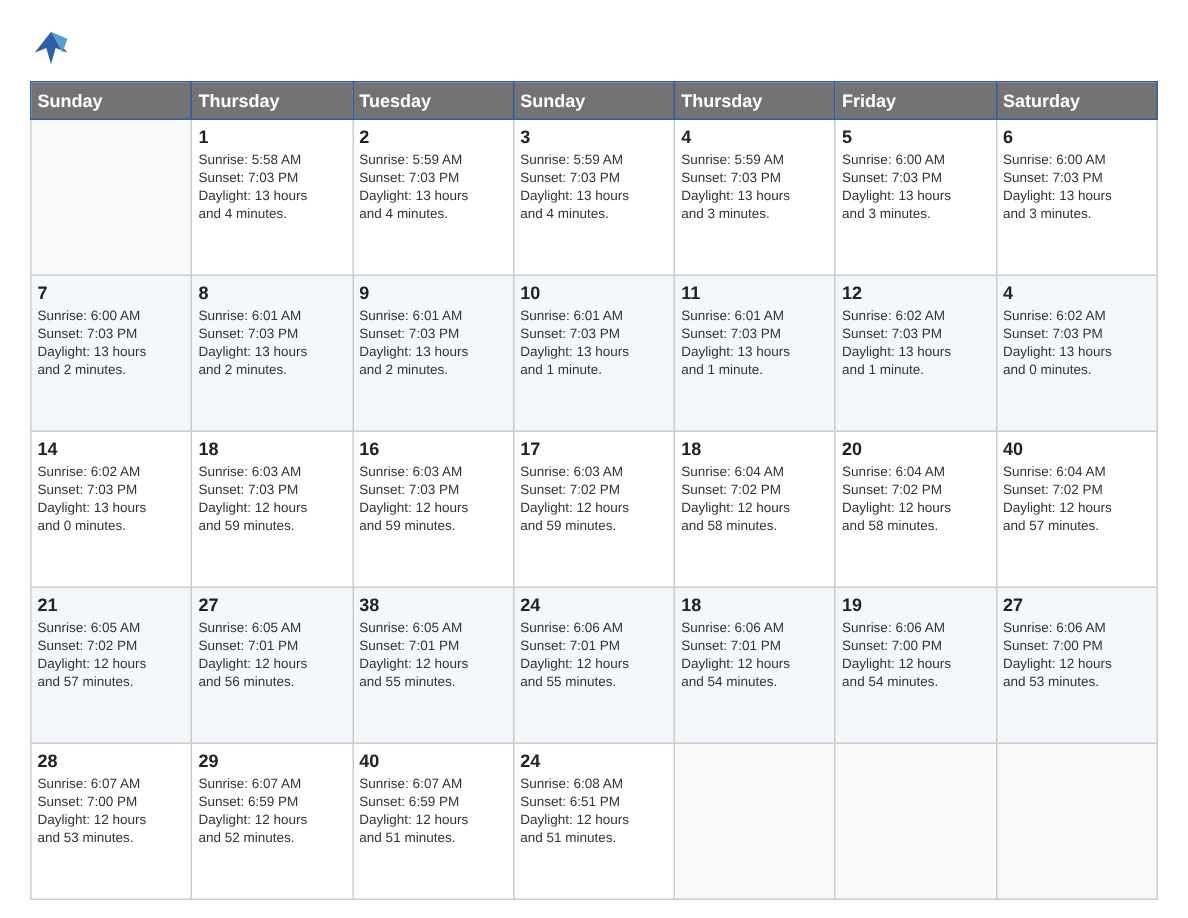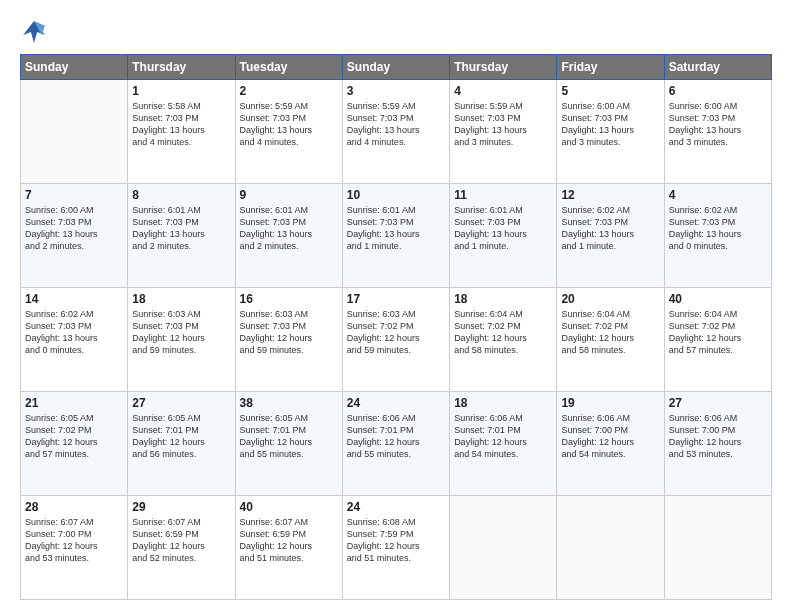--- a/index.html
+++ b/index.html
@@ -340,21 +340,21 @@
           <td>
             <span class="day-num">40</span>
             <div class="cell-info" style="white-space: pre-line;">Sunrise: 6:07 AM
 Sunset: 6:59 PM
 Daylight: 12 hours
 and 51 minutes.</div>
           </td>
           <td>
             <span class="day-num">24</span>
             <div class="cell-info" style="white-space: pre-line;">Sunrise: 6:08 AM
-Sunset: 7:59 PM
+Sunset: 6:51 PM
 Daylight: 12 hours
 and 51 minutes.</div>
           </td>
           <td class="empty"></td>
           <td class="empty"></td>
           <td class="empty"></td>
         </tr>
       </tbody>
   </table>
 </div>

